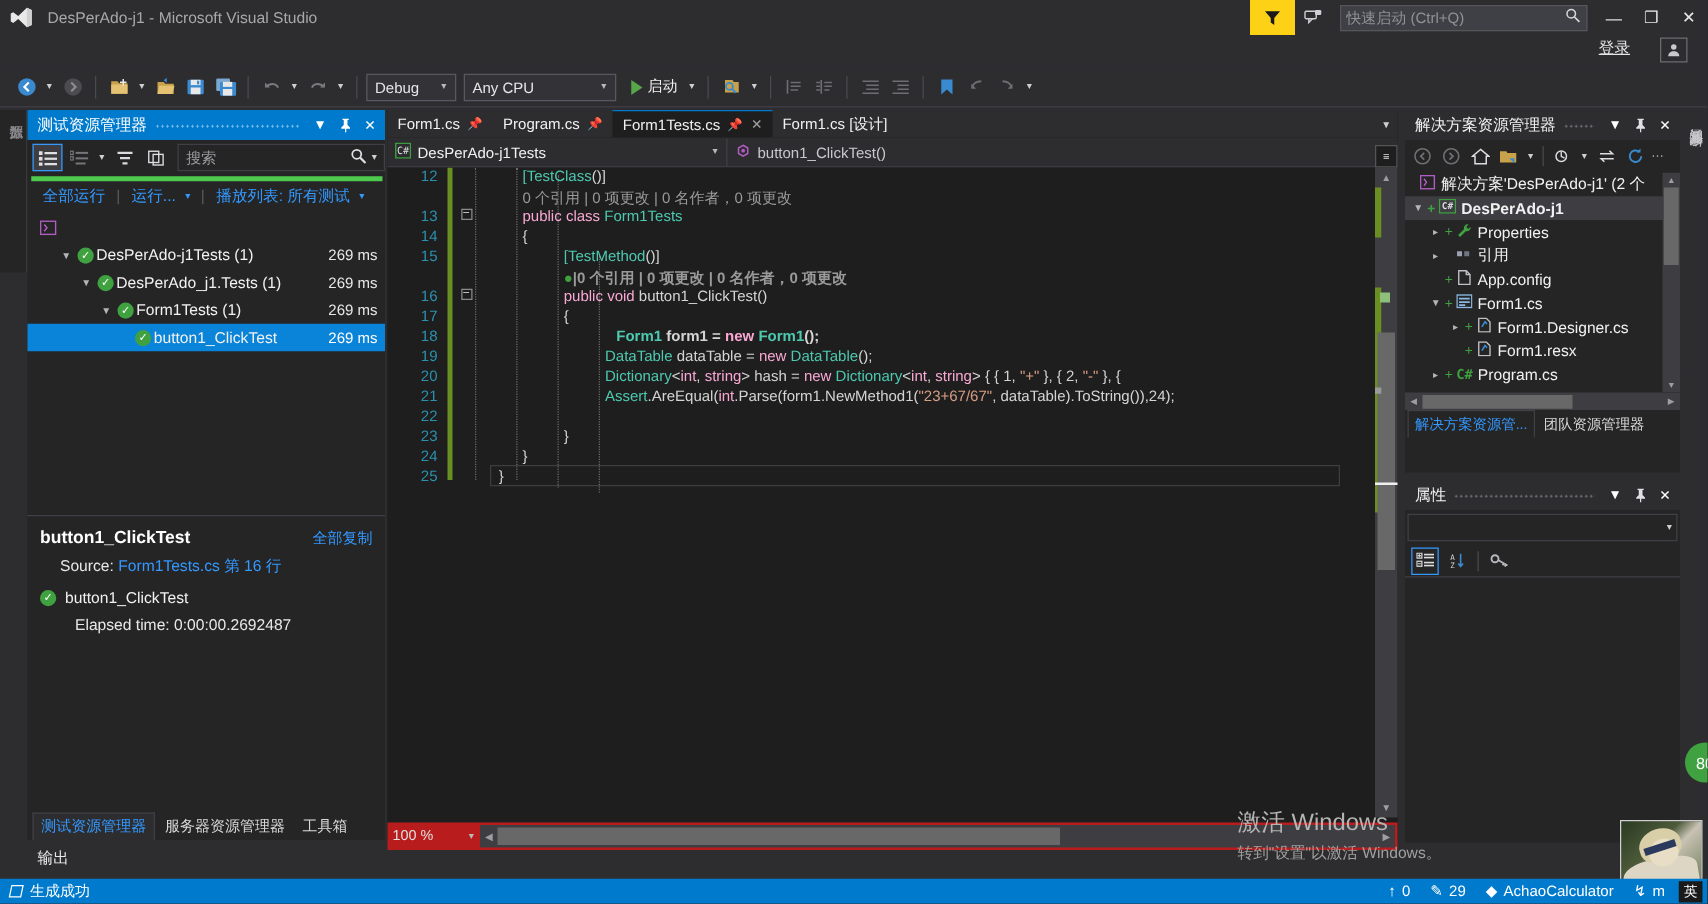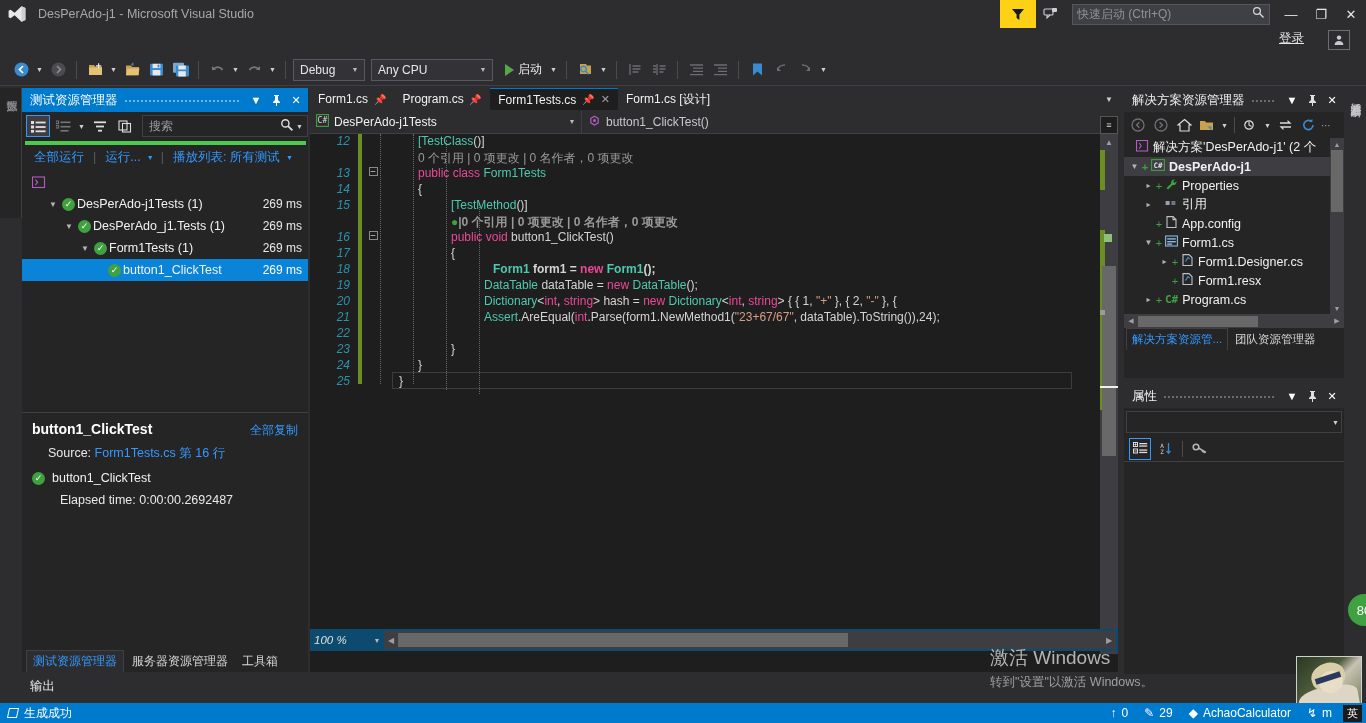--- a/index.html
+++ b/index.html
@@ -123,42 +123,42 @@
 
   .navbar{ height:24px; background:#2d2d30; display:flex; align-items:center;
      border-bottom:1px solid #3f3f46; }
   .navcombo{ height:22px; display:flex; align-items:center; padding:0 2px 0 6px;
      font-size:12px; gap:5px; border-right:1px solid #3f3f46; }
   .navcombo .nv{ flex:1; white-space:nowrap; }
   .navcombo .nc{ width:14px; text-align:center; color:#b9b9b9; font-size:7px; }
 
   .codearea{ position:absolute; left:0; top:46px; width:808px; height:538px;
      background:#1e1e1e; overflow:hidden; }
-  .ln{ position:absolute; width:40px; text-align:right; color:#2b91af;font-style:italic; }
+  .ln{ position:absolute; width:40px; text-align:right; color:#2b91af; }
   .glyph{ position:absolute; left:56px; width:14px; text-align:center; color:#cfcfcf;
      font-size:9px; font-family:"DejaVu Sans Mono",monospace;}
   .boxminus{ display:inline-block; width:9px; height:9px; border:1px solid #8a8a8a;
      line-height:7px; font-size:9px; color:#c8c8c8; text-align:center; }
   .codeline{ position:absolute; left:76px; color:#d4d4d4; }
   .indentguide{ position:absolute; width:0; border-left:1px dotted #6a6a6a; }
-  .kw{ color:#ec4899; } .typ{ color:#4ec9b0; } .str{ color:#d69d85; }
+  .kw{ color:#f9a8d4; } .typ{ color:#4ec9b0; } .str{ color:#d69d85; }
   .cref{ color:#9a9a9a; }
 
   .vscroll{ position:absolute; right:0; top:46px; width:18px; height:520px; background:#3e3e42; }
   .vscroll .btn{ width:18px; height:16px; display:flex; align-items:center;
      justify-content:center; color:#9d9da3; font-size:8px;}
   .vthumb{ position:absolute; left:2px; width:14px; background:#686868; }
   .vmark{ position:absolute; left:4px; width:8px; height:8px; background:#8ec07c; }
   .changebar{ position:absolute; left:0; width:4px; background:#6b8e23; }
   .splitter{ position:absolute; right:0; top:28px; width:18px; height:18px;
      background:#1e1e1e; border:1px solid #555; display:flex; align-items:center;
      justify-content:center; color:#ddd; font-size:9px; }
 
-  .hbar{ position:absolute; left:310px; top:629px; width:808px; height:22px;
-     background:#0c4a6e; display:flex; align-items:center;font-style:italic; }
+  .hbar{ position:absolute; left:310px; top:658px; width:808px; height:22px;
+     background:#b91c1c; display:flex; align-items:center; }
   .zoombox{ width:60px; height:18px; display:flex; align-items:center; padding-left:4px;
      font-size:11.5px; color:#e0e0e0; }
   .zoomcaret{ width:14px; text-align:center; color:#b9b9b9; font-size:7px; }
   .hscroll{ flex:1; height:18px; background:#3e3e42; display:flex; align-items:center;
      margin-right:2px; }
   .hthumb{ height:14px; background:#686868; margin-left:28px; }
 
   
   .rightcol{ position:absolute; left:1124px; top:88px; width:220px; height:584px; }
   .sol-pane{ position:absolute; left:0; top:0; width:220px; height:290px; background:#252526; }

